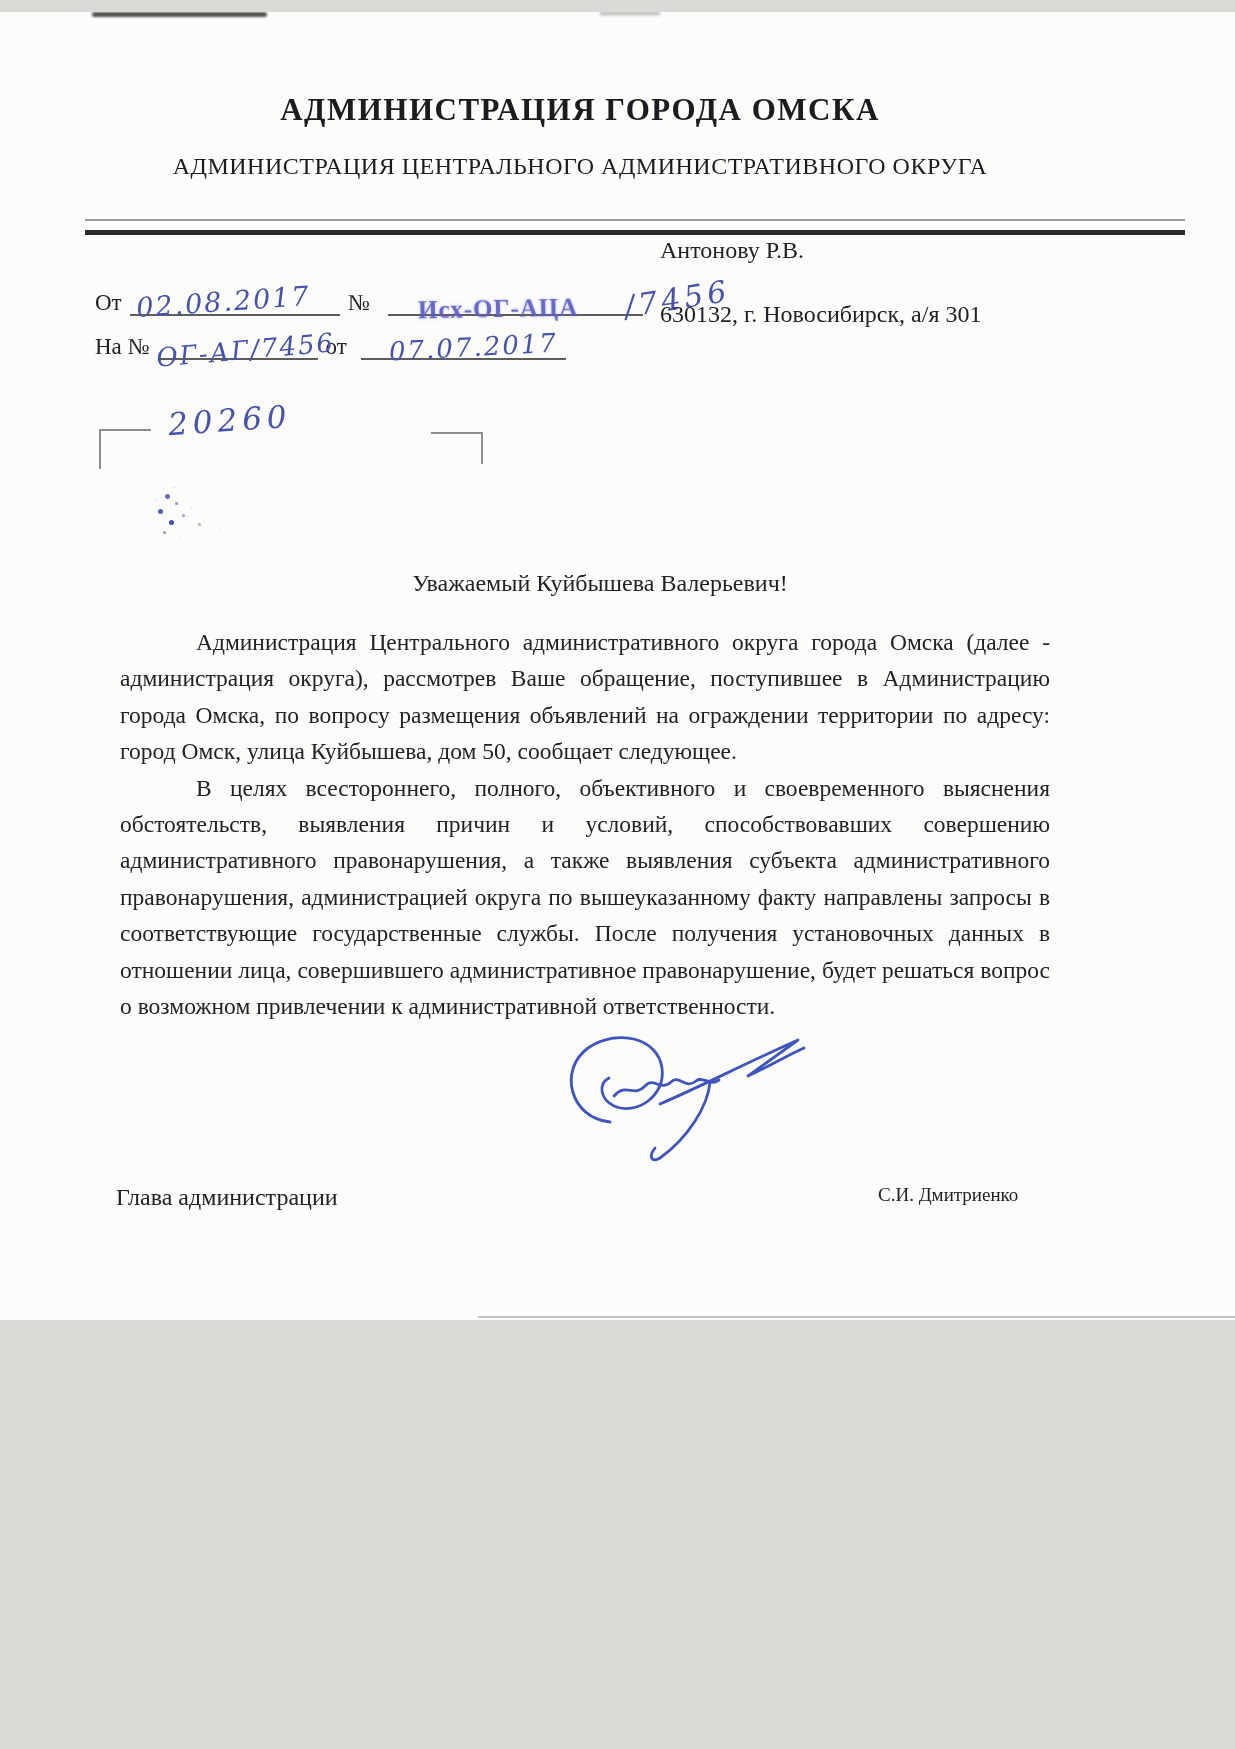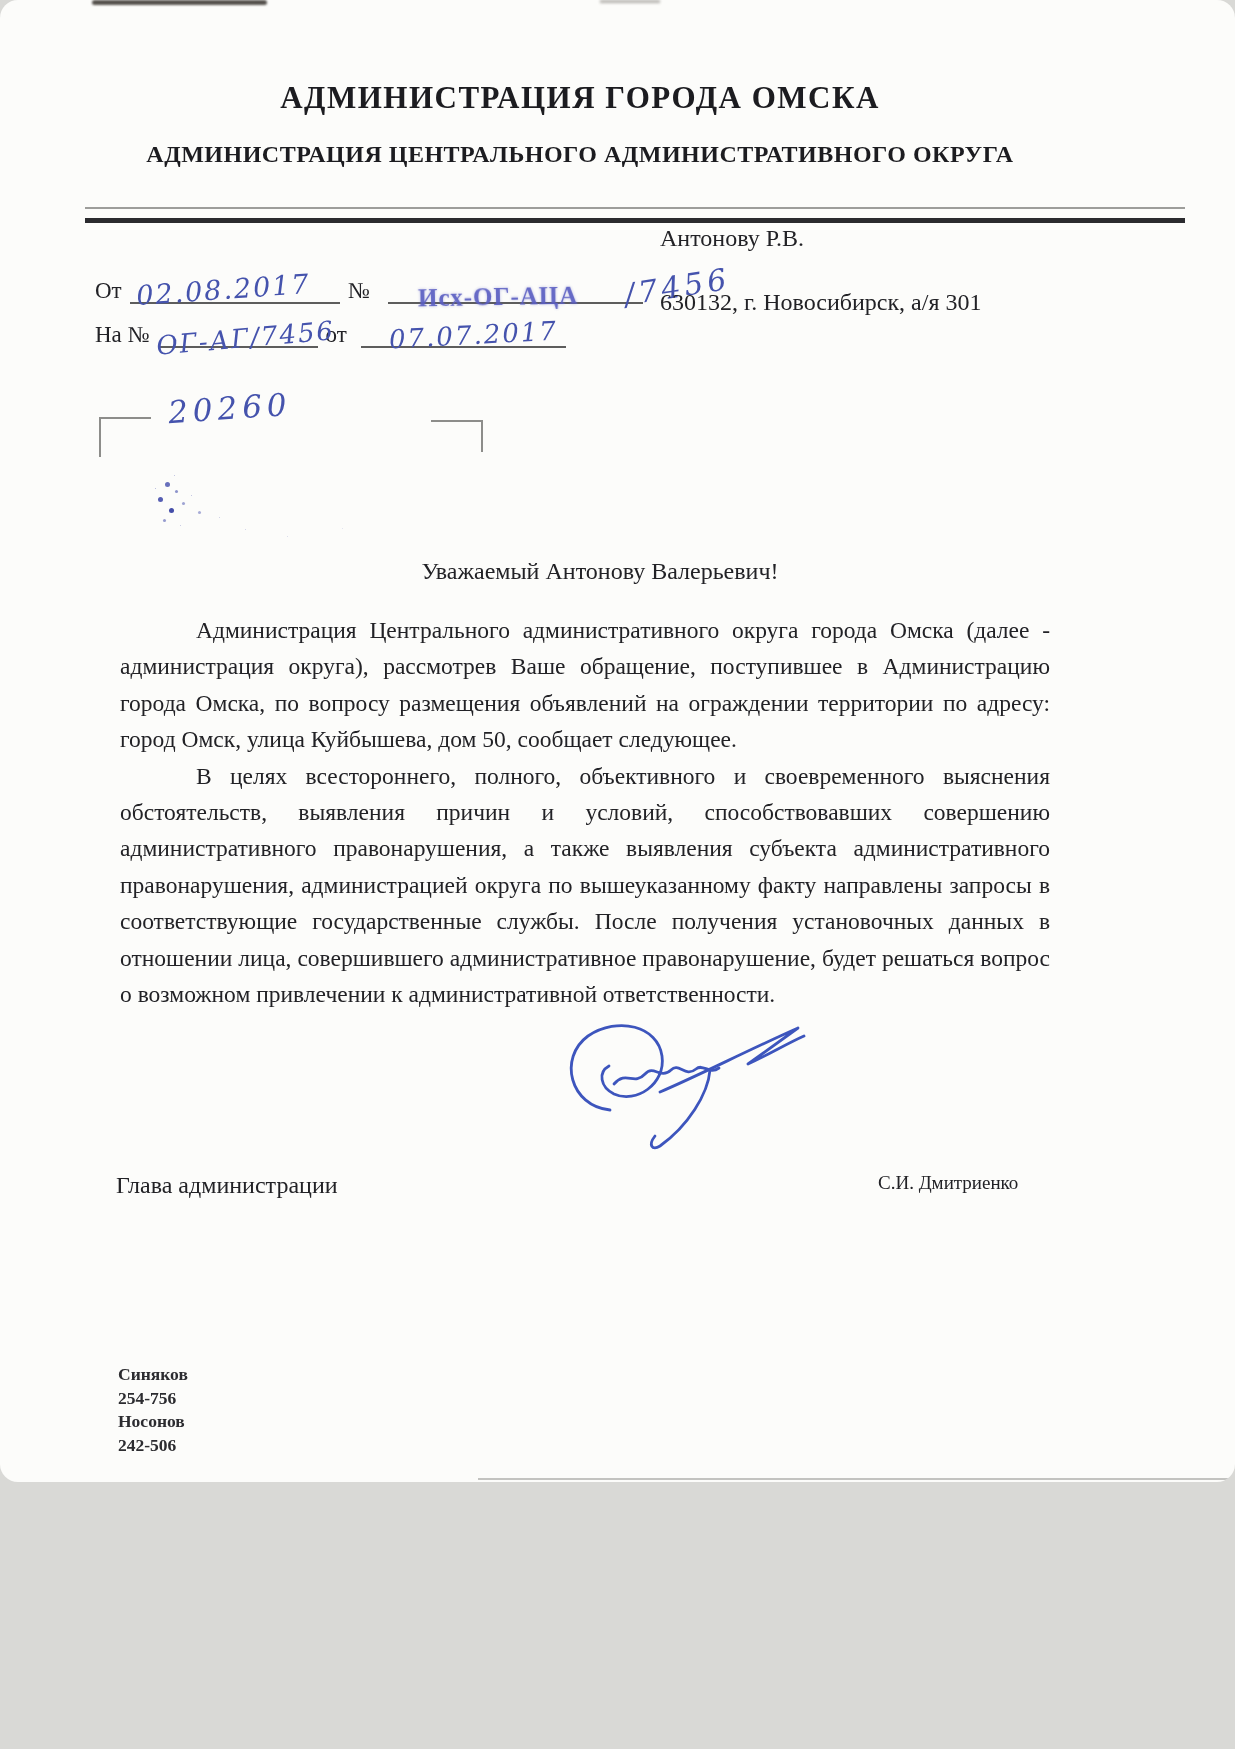--- a/index.html
+++ b/index.html
@@ -1,38 +1,37 @@
 <!DOCTYPE html>
 <html lang="ru"><head>
 <meta charset="utf-8">
 <style>
   html, body { margin: 0; padding: 0; background: #d9d9d6; }
   .page {
     position: relative;
-    width: 1235px; height: 1482px;
-    margin: 0 auto;
+    width: 1235px; height: 1308px;
+    margin: 12px auto;
     background: #fcfcfa;
     font-family: "Liberation Serif", serif;
     color: #222226;
     overflow: hidden;
-    border-radius: 18px;
   }
 
   
   .top-smear { position: absolute; top: 0; left: 92px; width: 175px; height: 5px;
     background: #38332e; border-radius: 3px; filter: blur(1.2px); opacity: .85; }
   .top-smear2 { position: absolute; top: 0; left: 600px; width: 60px; height: 3px;
     background: #6b665f; filter: blur(1.5px); opacity: .5; }
   .bottom-line { position: absolute; bottom: 2px; left: 478px; width: 757px; height: 2px;
     background: #b4b4b2; opacity: .8; }
 
   
   .header { position: absolute; top: 80px; left: 0; width: 1160px; text-align: center; }
   .org1 { font-size: 31px; font-weight: bold; letter-spacing: 1.5px; color: #1c1c20; }
-  .org2 { font-size: 24px; font-weight: bold; letter-spacing: .5px; margin-top: 25px; color: #1c1c20; }
+  .org2 { font-size: 24px; font-weight: normal; letter-spacing: .5px; margin-top: 25px; color: #1c1c20; }
   .rule-thin  { position: absolute; top: 207px; left: 85px; width: 1100px; height: 2px; background: #9d9d9a; }
   .rule-thick { position: absolute; top: 218px; left: 85px; width: 1100px; height: 5px; background: #2b2b2e; }
 
   
   .sender-address { position: absolute; top: 227px; left: 95px; font-size: 23px; word-spacing: 9px; }
 
   .ref-row1 { position: absolute; top: 278px; left: 95px; display: flex; align-items: flex-end; font-size: 23px; }
   .ref-row2 { position: absolute; top: 322px; left: 95px; display: flex; align-items: flex-end; font-size: 23px; }
   .uline { display: inline-block; border-bottom: 2px solid #5d5d5c; position: relative; }
   .u1 { width: 210px; margin: 0 8px; }
@@ -147,21 +146,21 @@
   <div class="crop-left"></div>
   <div class="crop-right"></div>
 
   <div class="smudge"></div>
 
   <div class="recipient">
     <div>Антонову Р.В.</div>
     <div>630132, г. Новосибирск, а/я 301</div>
   </div>
 
-  <div class="salutation">Уважаемый Антонову Валерьевич!</div>
+  <div class="salutation">Уважаемый Куйбышева Валерьевич!</div>
 
   <div class="body-text">
     <p>Администрация Центрального административного округа города Омска (далее - администрация округа), рассмотрев Ваше обращение, поступившее в Администрацию города Омска, по вопросу размещения объявлений на ограждении территории по адресу: город Омск, улица Куйбышева, дом 50, сообщает следующее.</p>
     <p>В целях всестороннего, полного, объективного и своевременного выяснения обстоятельств, выявления причин и условий, способствовавших совершению административного правонарушения, а также выявления субъекта административного правонарушения, администрацией округа по вышеуказанному факту направлены запросы в соответствующие государственные службы. После получения установочных данных в отношении лица, совершившего административное правонарушение, будет решаться вопрос о возможном привлечении к административной ответственности.</p>
   </div>
 
   <div class="sig-position">Глава администрации</div>
 
   <svg class="signature-svg" width="340" height="150" viewBox="0 0 340 150">
     <g fill="none" stroke="#3d55bd" stroke-width="2.8" stroke-linecap="round" stroke-linejoin="round">

